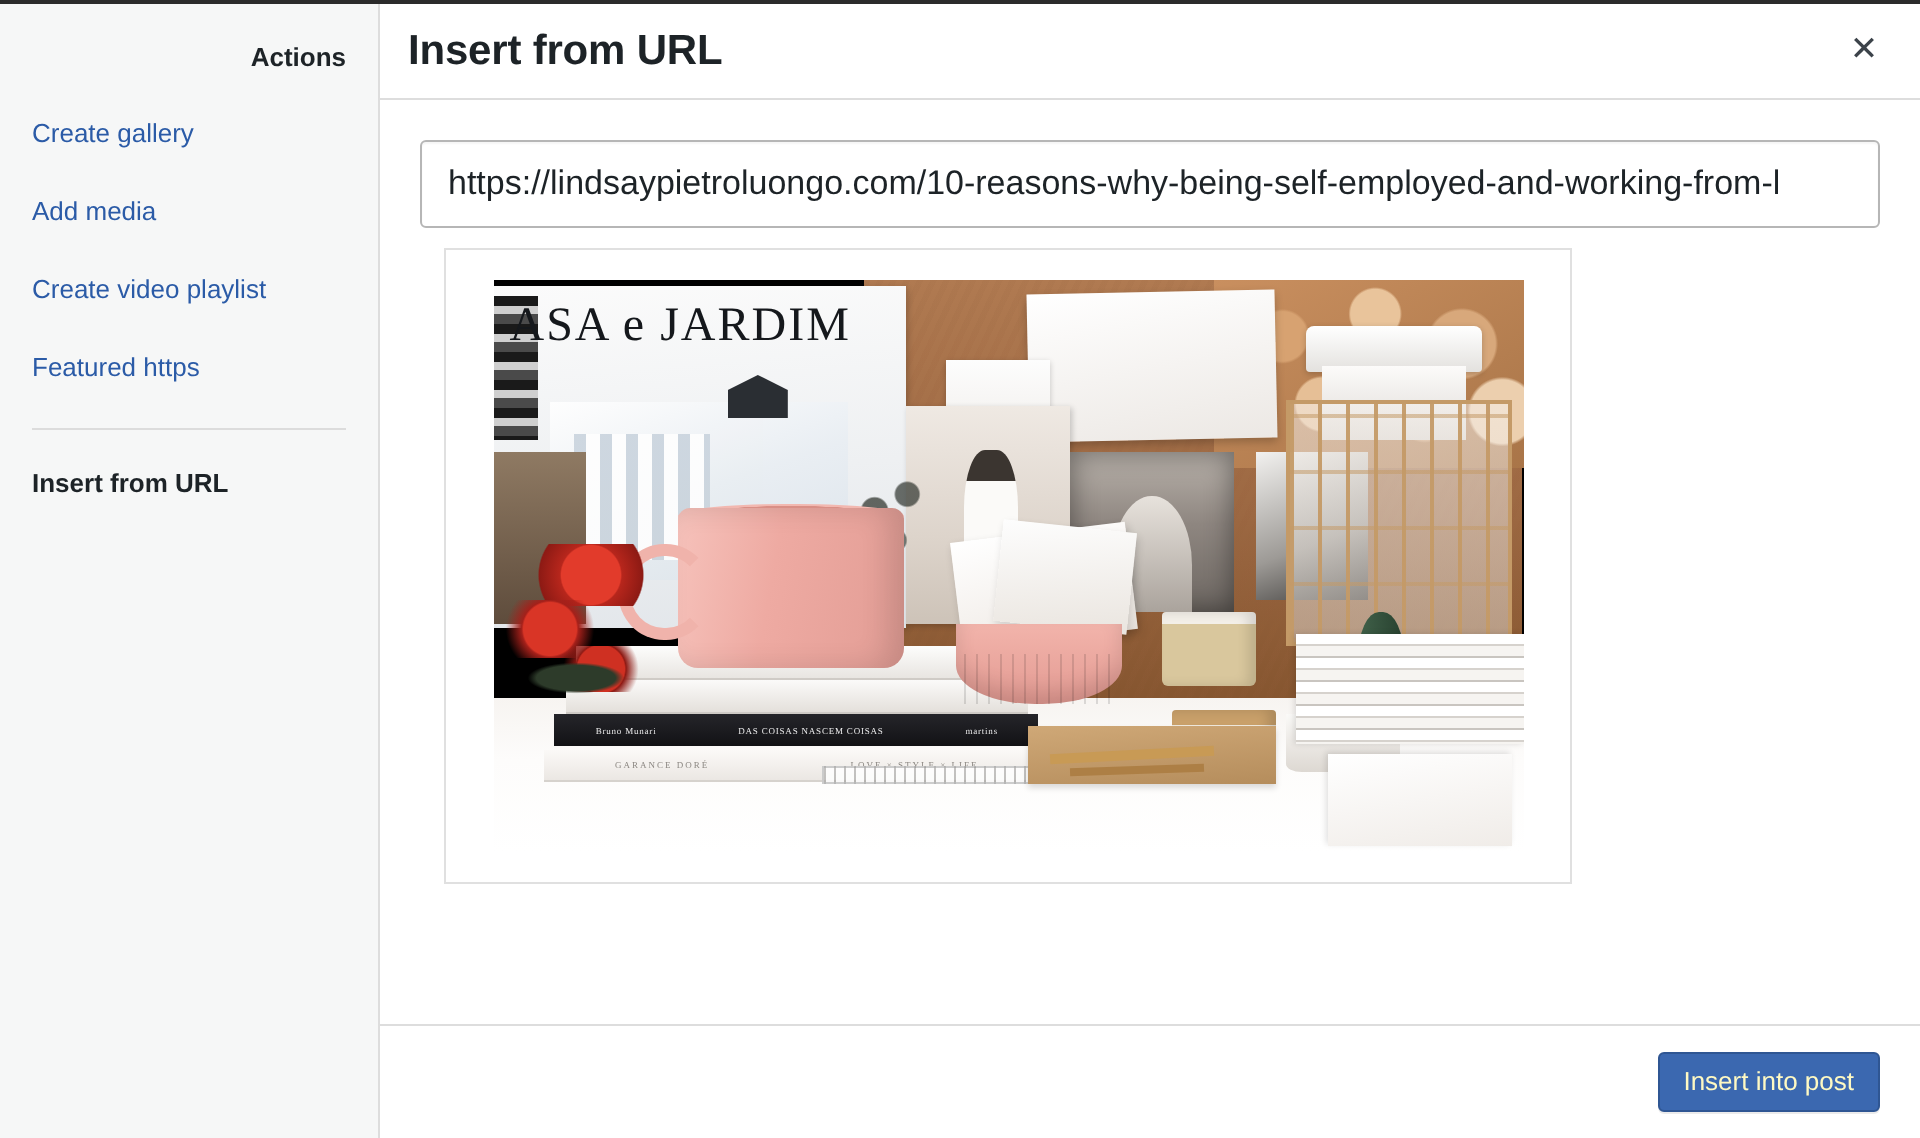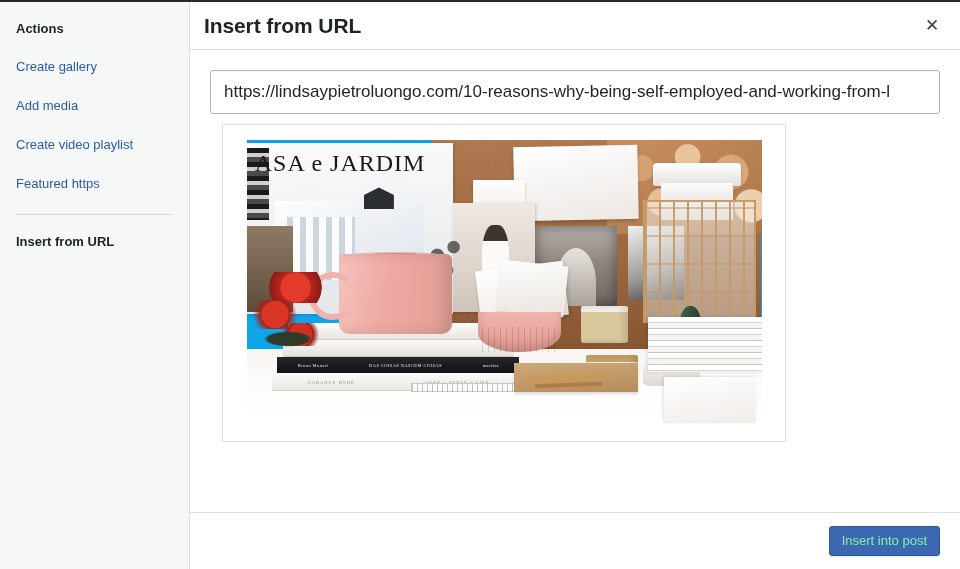--- a/index.html
+++ b/index.html
@@ -32,20 +32,21 @@
     height: 100%;
   }
 
   #sidebar-heading {
     font-size: 13px;
     font-weight: bold;
     color: #1d2327;
     padding: 0 16px;
     margin-bottom: 20px;
     line-height: 18px;
+    text-align: right;
   }
 
   .side-link {
     display: block;
     font-size: 13px;
     color: #2b5ba7;
     padding: 0 16px;
     margin-bottom: 21px;
     line-height: 18px;
     text-decoration: none;
@@ -153,39 +154,39 @@
     display: flex;
     align-items: center;
     justify-content: center;
   }
 
   #preview-img {
     width: 515px;
     height: 286px;
     position: relative;
     overflow: hidden;
-    background: #0ea5e9;
+    background: #000000;
   }
 
   
   #footer {
     flex: 0 0 57px;
     height: 57px;
     border-top: 1px solid #dddddd;
     display: flex;
     align-items: center;
     justify-content: flex-end;
     padding: 0 20px;
     background: #fff;
   }
 
   #insert-btn {
     background: #3b68b0;
     border: 1px solid #2f5693;
-    color: #86efac;
+    color: #fef9c3;
     font-size: 13px;
     font-weight: normal;
     border-radius: 3px;
     padding: 0 12px;
     height: 30px;
     line-height: 28px;
     cursor: pointer;
     font-family: "Liberation Sans", sans-serif;
     box-shadow: 0 1px 0 rgba(0,0,0,0.08);
   }

